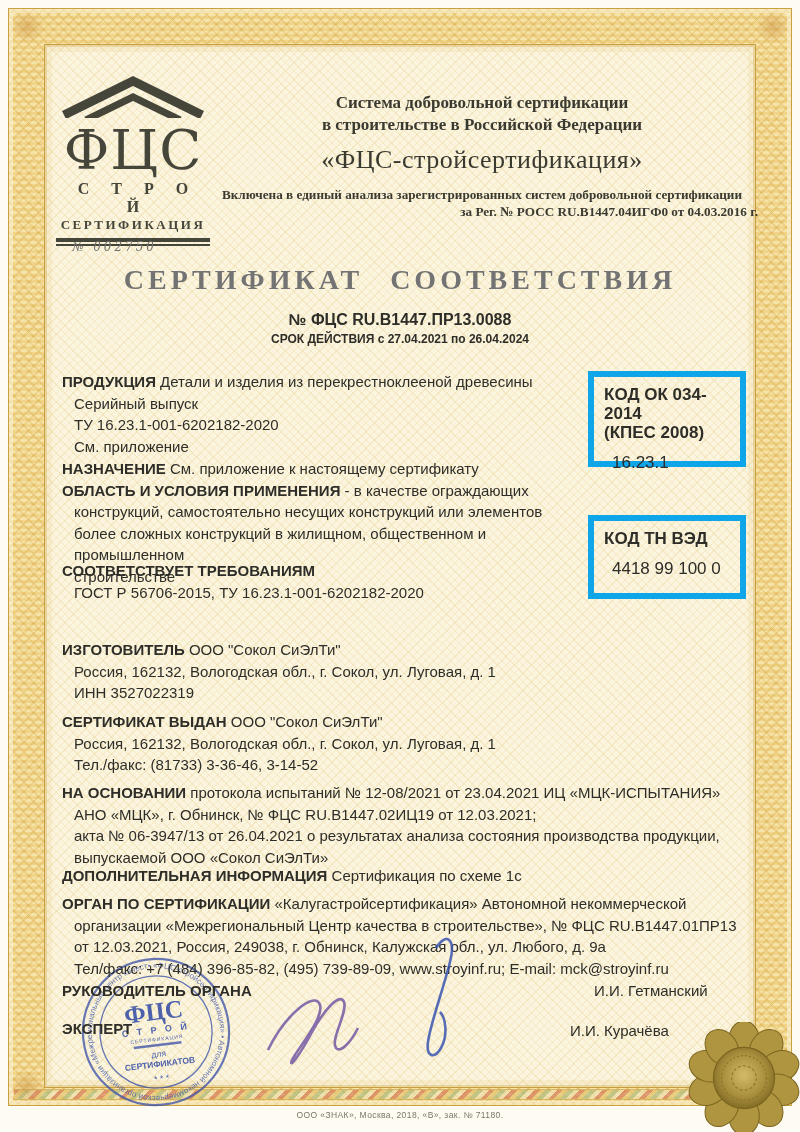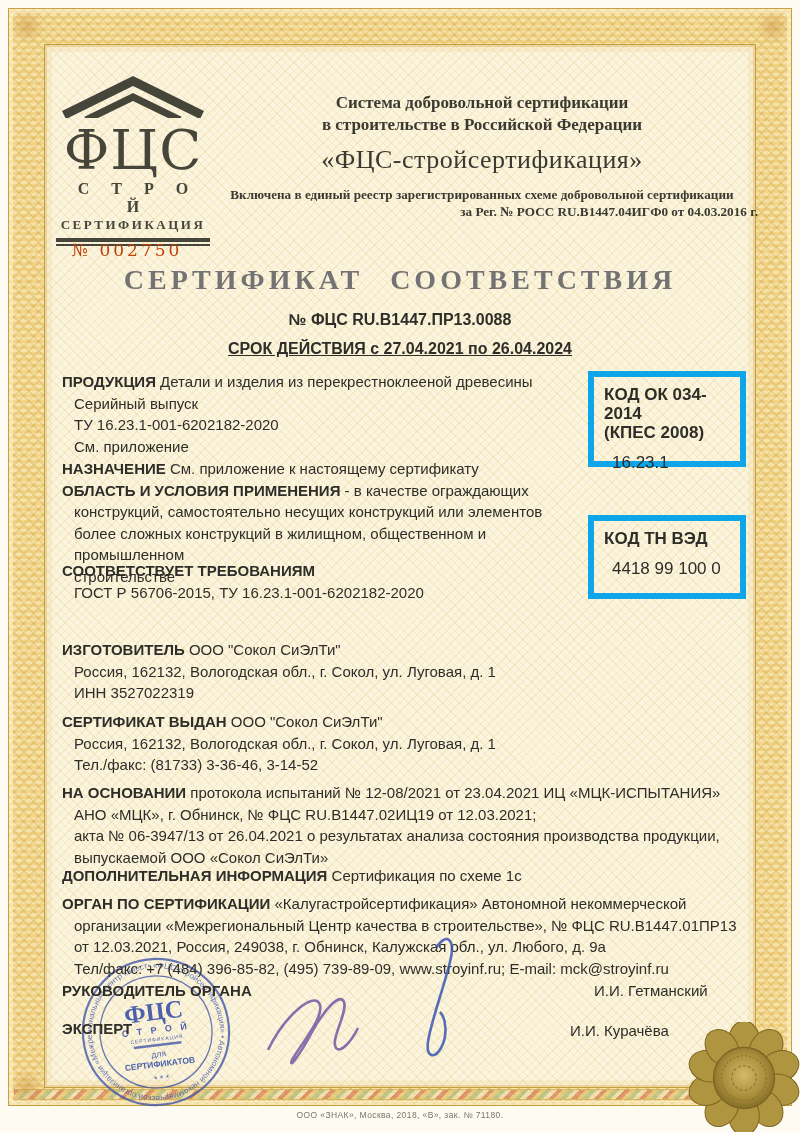--- a/index.html
+++ b/index.html
@@ -30,25 +30,25 @@
   .logo .acr{font-family:"DejaVu Serif",serif;font-size:55px;line-height:56px;letter-spacing:1px;}
   .logo .w1{font-family:"Liberation Serif",serif;font-weight:bold;font-size:16px;letter-spacing:9px;padding-left:9px;margin-top:2px;}
   .logo .w2{font-family:"Liberation Serif",serif;font-weight:bold;font-size:13px;letter-spacing:2.5px;margin-top:1px;}
   .logo .bar1{height:4px;background:#45453a;margin-top:5px;}
   .logo .bar2{height:1.5px;background:#45453a;margin-top:2px;}
   
   .hdr{left:206px;top:92px;width:552px;text-align:center;font-family:"Liberation Serif",serif;color:#3b3a30;z-index:3;}
   .hdr .sys{font-size:17px;font-weight:bold;line-height:22px;}
   .hdr .brand{font-size:26px;font-weight:normal;margin-top:9px;letter-spacing:.5px;}
   .hdr .reg{font-size:13.2px;font-weight:bold;line-height:17px;margin-top:11px;}
-  .blankno{left:72px;top:240px;font-family:"DejaVu Serif",serif;font-size:17px;letter-spacing:3px;color:#c2410c;z-index:3;}
+  .blankno{left:72px;top:240px;font-family:"DejaVu Serif",serif;font-size:12px;letter-spacing:3px;color:#737373;z-index:3;font-style:italic;}
   .title{top:264px;font-family:"Liberation Serif",serif;font-weight:bold;font-size:28px;
          letter-spacing:4px;word-spacing:16px;color:#737373;z-index:3;}
   .certno{top:311px;font-size:16px;font-weight:bold;z-index:3;}
-  .validity{top:340px;font-size:16px;font-weight:bold;z-index:3;text-decoration:underline;}
+  .validity{top:332px;font-size:12px;font-weight:bold;z-index:3;}
   
   .sec{font-size:15px;line-height:21.5px;z-index:3;}
   .sec .lb{font-weight:bold;}
   .sec .cont{padding-left:12px;}
   .codebox{border:6px solid #0ea5e9;padding:8px 0 6px 10px;font-size:17px;line-height:19px;z-index:3;background:transparent;}
   .codebox .lb{font-weight:bold;}
   .codebox .val{margin-top:11px;padding-left:8px;}
   .role{font-size:15px;font-weight:bold;z-index:4;}
   .signame{font-size:15px;z-index:4;}
   .stamp{z-index:2;opacity:.92;transform:rotate(-7deg);}
@@ -77,21 +77,21 @@
     <div class="w1">С Т Р О Й</div>
     <div class="w2">СЕРТИФИКАЦИЯ</div>
     <div class="bar1"></div>
     <div class="bar2"></div>
   </div>
 
   <div class="abs hdr">
     <div class="sys">Система добровольной сертификации</div>
     <div class="sys">в строительстве в Российской Федерации</div>
     <div class="brand">«ФЦС-стройсертификация»</div>
-    <div class="reg">Включена в единый реестр зарегистрированных схеме добровольной сертификации</div>
+    <div class="reg">Включена в единый анализа зарегистрированных систем добровольной сертификации</div>
     <div class="reg" style="margin-top:0;text-align:right;">за Рег. № РОСС RU.В1447.04ИГФ0 от 04.03.2016 г.</div>
   </div>
 
   <div class="abs blankno">№ 002750</div>
   <div class="abs center title">СЕРТИФИКАТ СООТВЕТСТВИЯ</div>
   <div class="abs center certno">№ ФЦС RU.В1447.ПР13.0088</div>
   <div class="abs center validity">СРОК ДЕЙСТВИЯ с 27.04.2021 по 26.04.2024</div>
 
   <div class="abs sec" style="left:62px;top:371px;width:525px;">
     <div><span class="lb">ПРОДУКЦИЯ</span>

